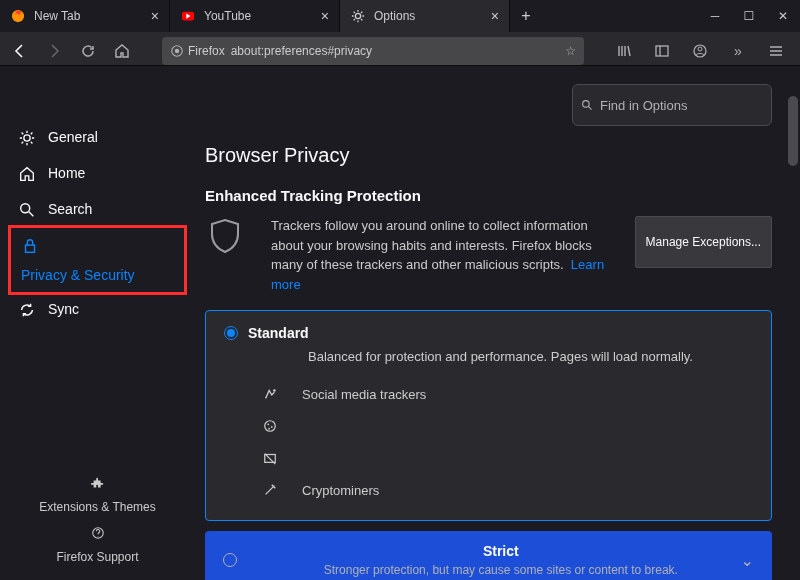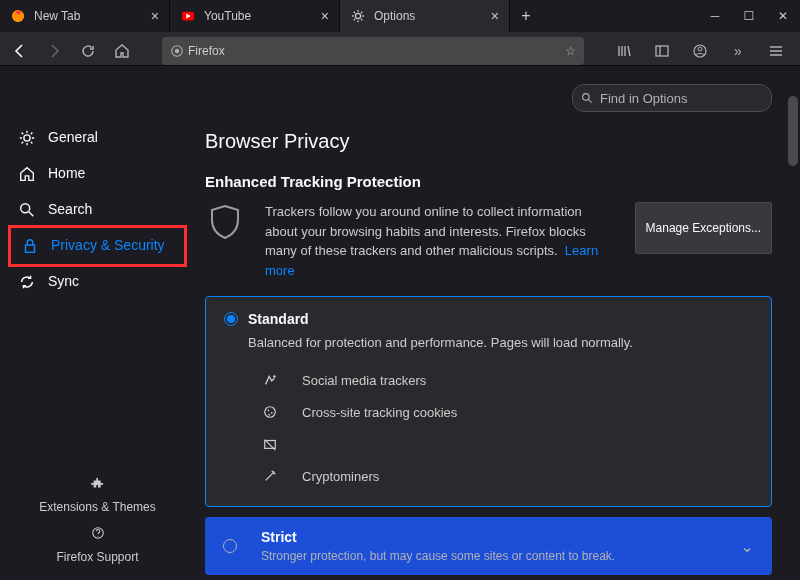--- a/index.html
+++ b/index.html
@@ -16,34 +16,34 @@
 .navbar { height: 34px; background: #2a2a2e; display: flex; align-items: flex-end; padding: 0 6px; gap: 6px; border-bottom: 1px solid #0c0c0d; }
 .navbtn { width: 28px; height: 28px; display: flex; align-items: center; justify-content: center; color: #b1b1b3; border-radius: 4px; cursor: pointer; }
 .navbtn.disabled { color: #666; }
 .urlbar { flex: 1; height: 28px; background: #474749; border-radius: 4px; display: flex; align-items: center; padding: 0 8px; font-size: 12px; color: #ccc; margin: 0 20px; }
 .urlbar .identity { display: flex; align-items: center; margin-right: 6px; gap: 4px; }
 .urlbar .star { margin-left: auto; color: #b1b1b3; }
 .toolbar-icons { display: flex; gap: 10px; padding-right: 4px; }
 .content { display: flex; height: calc(580px - 66px); position: relative; }
 .sidebar { width: 195px; padding: 54px 0 60px 0; display: flex; flex-direction: column; }
 .sbitem { display: flex; gap: 12px; padding: 9px 18px; font-size: 14px; color: #f9f9fa; cursor: pointer; }
-.sbitem.selected { color: #0a84ff; border: 3px solid #ff2d2d; margin: -3px 8px -3px 8px; padding: 9px 10px; }
+.sbitem.selected { color: #0a84ff; border: 3px solid #ff2d2d; margin: -3px 8px -3px 8px; padding: 9px 10px; flex-direction: column; }
 .sidebar-footer { position: absolute; bottom: 10px; left: 0; width: 195px; }
 .sfitem { display: flex; align-items: center; gap: 10px; padding: 6px 18px; font-size: 12px; color: #ccc; cursor: pointer; flex-direction: column; }
 .main { flex: 1; padding: 18px 28px 0 10px; overflow: hidden; position: relative; }
 .search-wrap { display: flex; justify-content: flex-end; margin-bottom: 18px; }
-.search-in { width: 200px; height: 28px; background: #2a2a2e; border: 1px solid #4a4a4f; border-radius: 12px; display: flex; align-items: center; padding: 0 8px; color: #b1b1b3; font-size: 13px; }
+.search-in { width: 200px; height: 42px; background: #2a2a2e; border: 1px solid #4a4a4f; border-radius: 6px; display: flex; align-items: center; padding: 0 8px; color: #b1b1b3; font-size: 13px; }
 h1 { font-size: 20px; font-weight: 500; color: #f9f9fa; margin-bottom: 20px; }
 h2 { font-size: 15px; font-weight: 600; color: #f9f9fa; margin-bottom: 12px; }
-.intro-row { display: flex; align-items: flex-start; gap: 20px; margin-bottom: 16px; }
+.intro-row { display: flex; align-items: flex-start; gap: 26px; margin-bottom: 16px; }
 .shield { width: 40px; height: 40px; flex-shrink: 0; }
 .intro-text { flex: 1; font-size: 13px; color: #ccc; line-height: 1.5; }
 .intro-text a { color: #0a84ff; text-decoration: none; cursor: pointer; }
 .manage-btn { background: #38383d; border: 1px solid #4a4a4f; color: #f9f9fa; font-size: 12px; padding: 18px 10px; border-radius: 2px; cursor: pointer; white-space: nowrap; }
-.panel { border-radius: 4px; margin-bottom: 10px; }
+.panel { border-radius: 4px; margin-bottom: 10px; text-align: center; }
 .panel.standard { border: 1px solid #0a84ff; background: #2a2a2e; padding: 14px 18px; }
 .panel.collapsed { background: #1d4ed8; padding: 12px 18px; display: flex; align-items: center; }
 .panel-head { display: flex; align-items: center; gap: 10px; font-size: 14px; font-weight: 600; }
 .radio { width: 14px; height: 14px; border-radius: 50%; border: 1px solid #b1b1b3; display: inline-flex; align-items: center; justify-content: center; }
 .radio.on { border-color: #0a84ff; }
 .radio.on::after { content: ""; width: 8px; height: 8px; border-radius: 50%; background: #0a84ff; }
 .panel-sub { font-size: 13px; color: #ccc; margin: 8px 0 14px 24px; }
 .tracker-list { margin-left: 38px; }
 .tracker-item { display: flex; align-items: center; gap: 24px; font-size: 13px; color: #ccc; padding: 8px 0; }
 .tico { width: 16px; height: 16px; display: inline-flex; align-items: center; justify-content: center; }
@@ -121,20 +121,21 @@
       </svg>
   </div>
   <div class="urlbar">
     <span class="identity">
       <svg viewBox="0 0 16 16" width="14" height="14">
           <circle cx="8" cy="8" r="6" fill="none" stroke="#b1b1b3" stroke-width="1.2"></circle>
           <circle cx="8" cy="8" r="2.5" fill="#b1b1b3"></circle>
         </svg>
       <span>Firefox</span>
     </span>
+    <span>about:preferences#privacy</span>
     <span class="star">☆</span>
   </div>
   <div class="toolbar-icons">
     <div class="navbtn">
         <svg viewBox="0 0 16 16" width="16" height="16">
           <path d="M3 3v10M6 3v10M9 3v10M12 3l2 10" stroke="#b1b1b3" stroke-width="1.4"></path>
         </svg>
       </div>
     <div class="navbtn">
         <svg viewBox="0 0 16 16" width="16" height="16">
@@ -273,21 +274,20 @@
         </div>
         <div class="tracker-item">
           <span class="tico">
               <svg viewBox="0 0 16 16" width="14" height="14">
                 <circle cx="8" cy="8" r="6" fill="none" stroke="#ccc" stroke-width="1.4"></circle>
                 <circle cx="6" cy="6" r="1" fill="#ccc"></circle>
                 <circle cx="10" cy="9" r="1" fill="#ccc"></circle>
                 <circle cx="7" cy="11" r="1" fill="#ccc"></circle>
               </svg>
             </span>
-          <span>Cross-site tracking cookies</span>
         </div>
         <div class="tracker-item">
           <span class="tico">
               <svg viewBox="0 0 16 16" width="14" height="14">
                 <rect x="2" y="4" width="12" height="9" fill="none" stroke="#ccc" stroke-width="1.4"></rect>
                 <line x1="2" y1="3" x2="14" y2="15" stroke="#ccc" stroke-width="1.4"></line>
               </svg>
             </span>
         </div>
         <div class="tracker-item">

